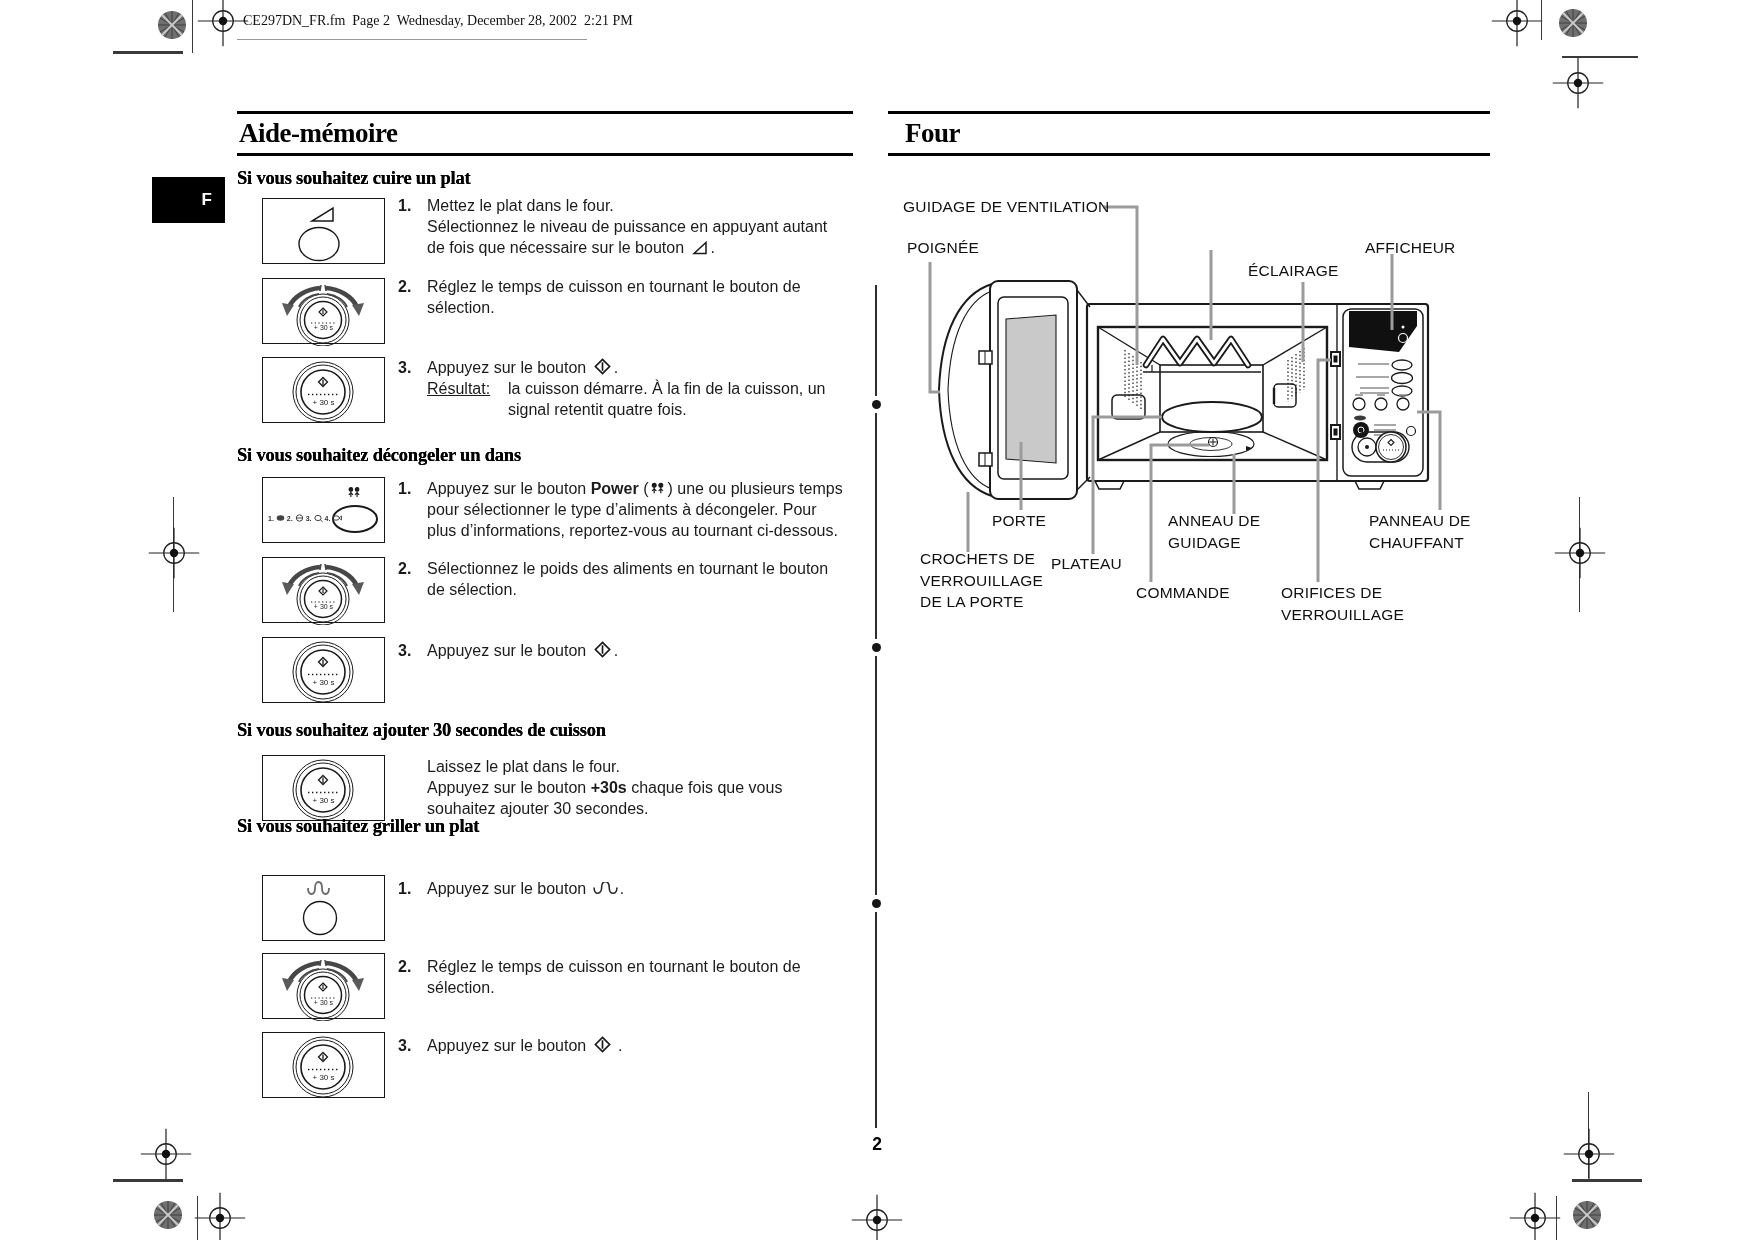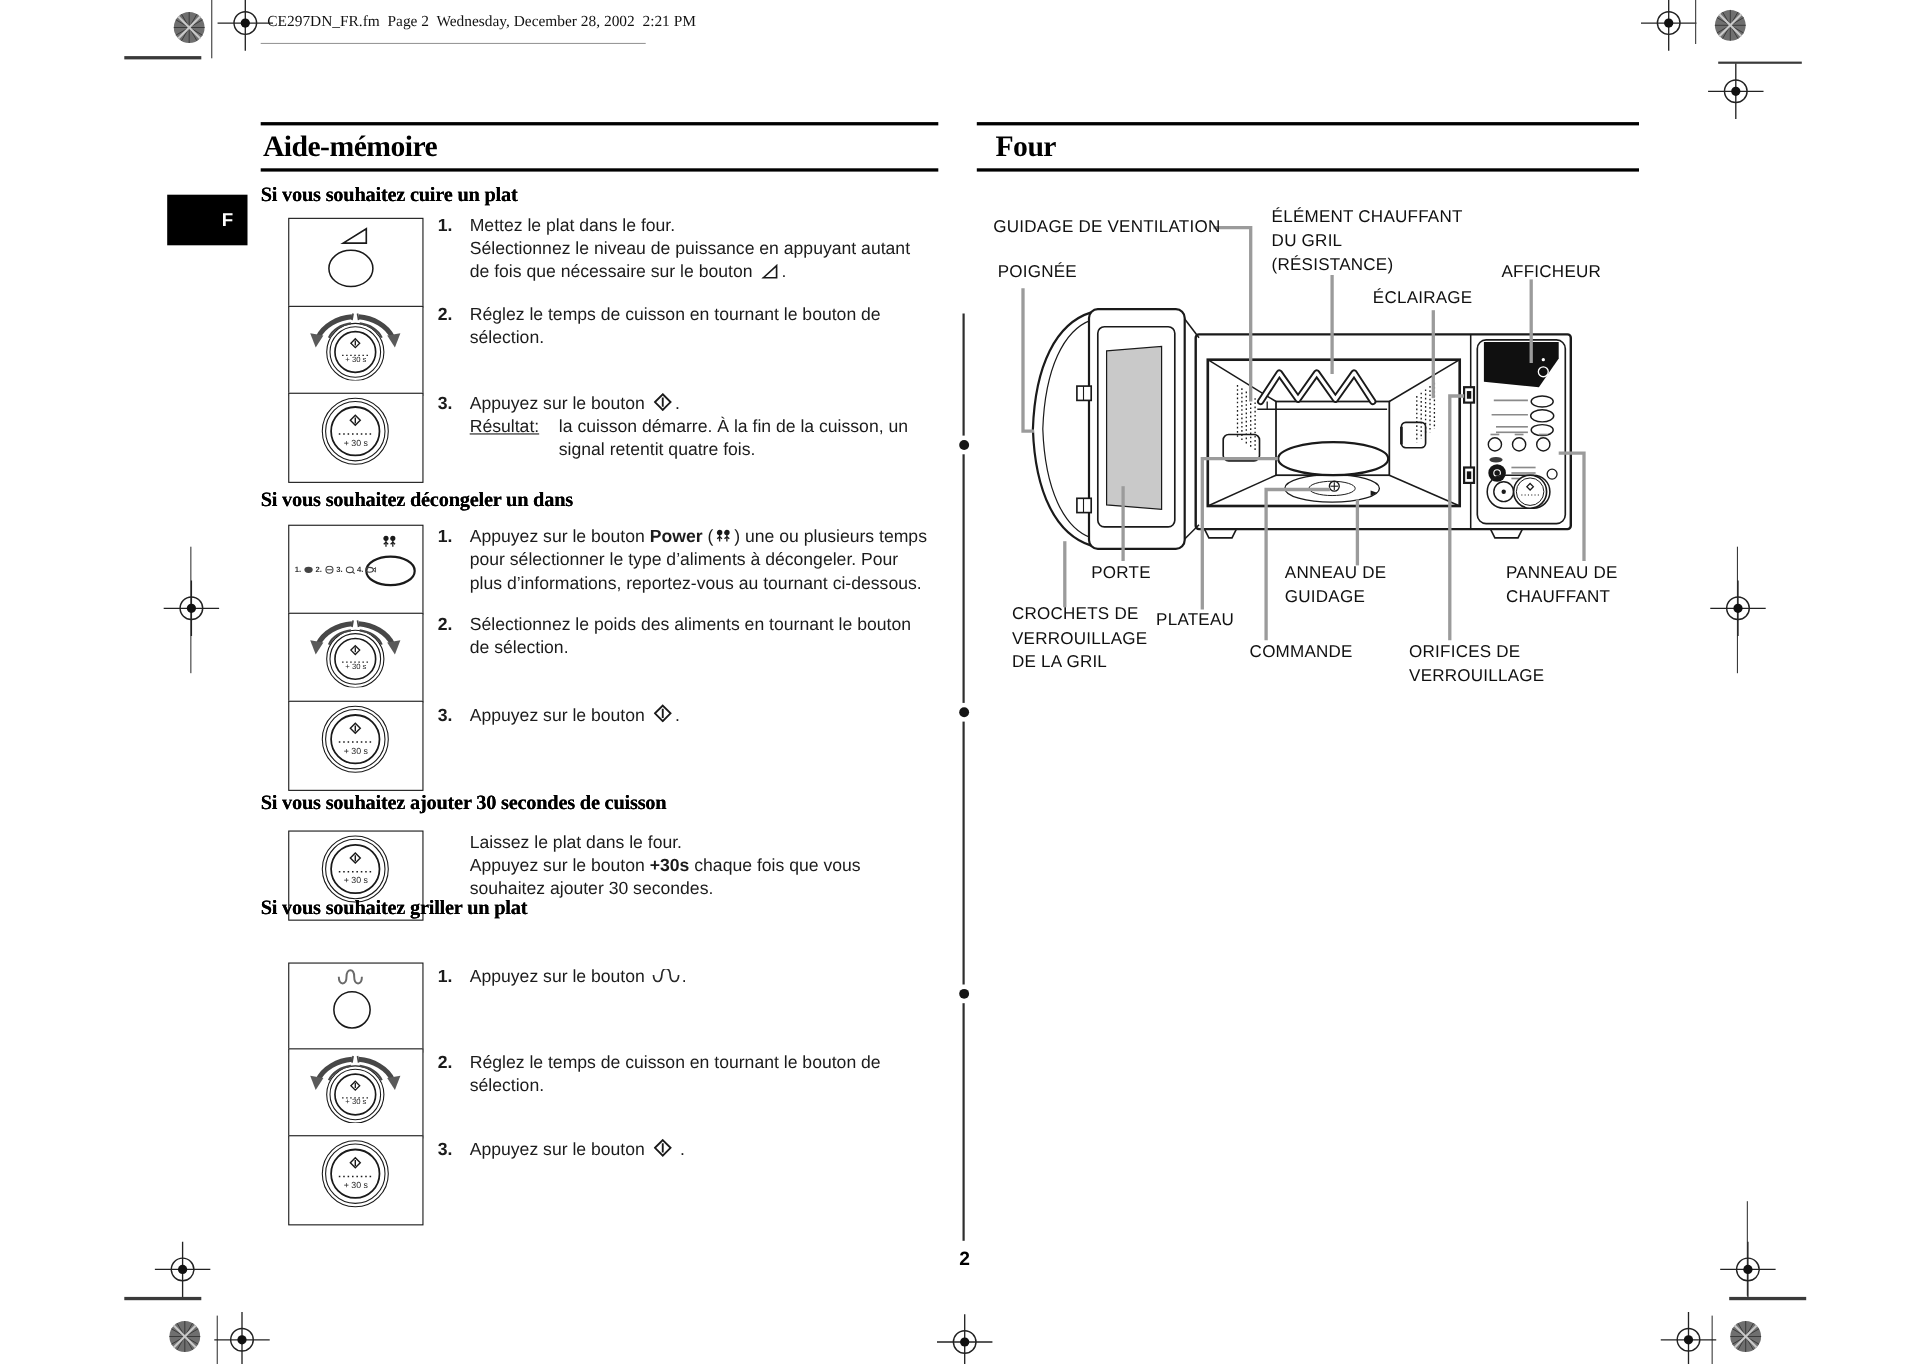--- a/index.html
+++ b/index.html
@@ -5,21 +5,21 @@
   html,body{margin:0;padding:0;background:#fff}
   #page{position:relative;width:1755px;height:1240px;background:#fff;overflow:hidden;
         font-family:"Liberation Sans",sans-serif;color:#1b1b1b}
   .abs{position:absolute}
   .rule{position:absolute;background:#000;height:3.4px}
   .thinline{position:absolute;background:#3a3a3a}
   .coltitle{position:absolute;font:700 27px "Liberation Serif",serif;letter-spacing:-0.5px;color:#000;white-space:nowrap}
   .heading{position:absolute;font:700 18.5px "Liberation Serif",serif;letter-spacing:-0.2px;color:#000;white-space:nowrap;text-shadow:0 0 .5px #000}
   .tline{position:absolute;white-space:pre;font:16px/21px "Liberation Sans",sans-serif;color:#1b1b1b}
   .num{font-weight:700}
-  .stepbox{position:absolute;left:262px;width:123px;height:82px;border:1.6px solid #161616;background:#fff;box-sizing:border-box}
+  .stepbox{position:absolute;left:262px;width:123px;height:66px;border:1.6px solid #161616;background:#fff;box-sizing:border-box}
   .dlabel{position:absolute;font:15.5px/21.5px "Liberation Sans",sans-serif;color:#101010;letter-spacing:.2px;white-space:nowrap}
   .inl{display:inline-block;vertical-align:-2px;margin:0 3px}
   .ftab{position:absolute;left:152px;top:177px;width:73px;height:46px;background:#000;color:#fff;
         font:700 17px/46px "Liberation Sans",sans-serif;text-align:right;padding-right:13px;box-sizing:border-box}
   .divseg{position:absolute;left:875px;width:2px;background:#2e2e2e}
   .divdot{position:absolute;left:872px;width:9px;height:9px;border-radius:50%;background:#161616}
   .pagenum{position:absolute;left:860px;top:1134px;width:34px;text-align:center;font:700 17.5px "Liberation Sans",sans-serif;color:#000}
   .knoblabel{position:absolute;left:0;right:0;text-align:center;font:8px "Liberation Sans",sans-serif;color:#222}
   .knoblabel.sm{font-size:7px}
   .defrow{position:absolute;left:5px;top:36px;display:flex;align-items:center;gap:2px;
@@ -447,39 +447,34 @@
       <polyline points="322,237 253,237 253,374"></polyline>
       <line x1="394" y1="274" x2="394" y2="334"></line>
       <polyline points="369,265 311,265 311,402"></polyline>
       <line x1="128" y1="312" x2="128" y2="372"></line>
       <polyline points="491,180 478,180 478,402"></polyline>
       <polyline points="577,232 600,232 600,330"></polyline>
     </g>
   </svg>
 
   <div class="dlabel" style="left:903px;top:196px">GUIDAGE DE VENTILATION</div>
-  <div class="dlabel" style="left:1156px;top:187px">
-    <span style="display:block">ÉLÉMENT CHAUFFANT</span>
-    <span style="display:block">DU GRIL</span>
-    <span style="display:block">(RÉSISTANCE)</span>
-  </div>
   <div class="dlabel" style="left:907px;top:237px">POIGNÉE</div>
   <div class="dlabel" style="left:1365px;top:237px">AFFICHEUR</div>
   <div class="dlabel" style="left:1248px;top:260px">ÉCLAIRAGE</div>
   <div class="dlabel" style="left:992px;top:510px">PORTE</div>
   <div class="dlabel" style="left:1051px;top:553px">PLATEAU</div>
   <div class="dlabel" style="left:1168px;top:510px">
     <span style="display:block">ANNEAU DE</span>
     <span style="display:block">GUIDAGE</span>
   </div>
   <div class="dlabel" style="left:1136px;top:582px">COMMANDE</div>
   <div class="dlabel" style="left:920px;top:548px">
     <span style="display:block">CROCHETS DE</span>
     <span style="display:block">VERROUILLAGE</span>
-    <span style="display:block">DE LA GRIL</span>
+    <span style="display:block">DE LA PORTE</span>
   </div>
   <div class="dlabel" style="left:1281px;top:582px">
     <span style="display:block">ORIFICES DE</span>
     <span style="display:block">VERROUILLAGE</span>
   </div>
   <div class="dlabel" style="left:1369px;top:510px">
     <span style="display:block">PANNEAU DE</span>
     <span style="display:block">CHAUFFANT</span>
   </div>
 

